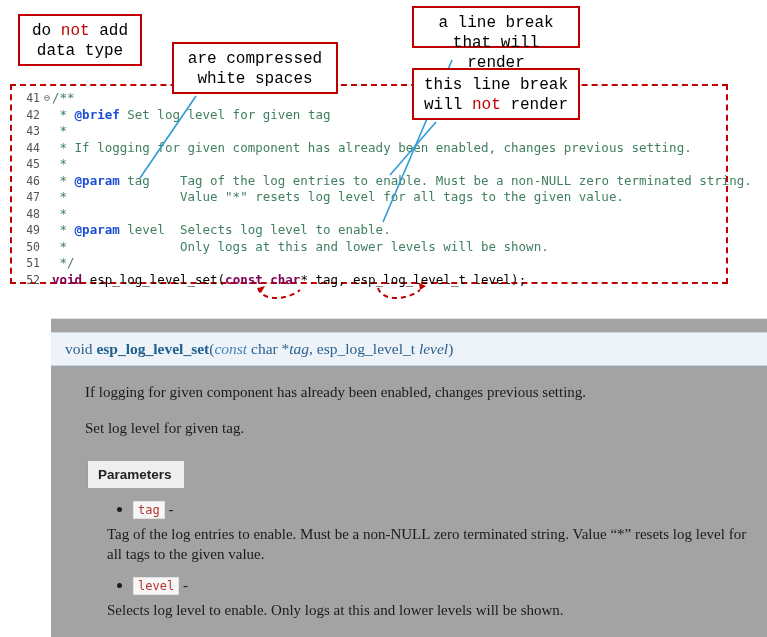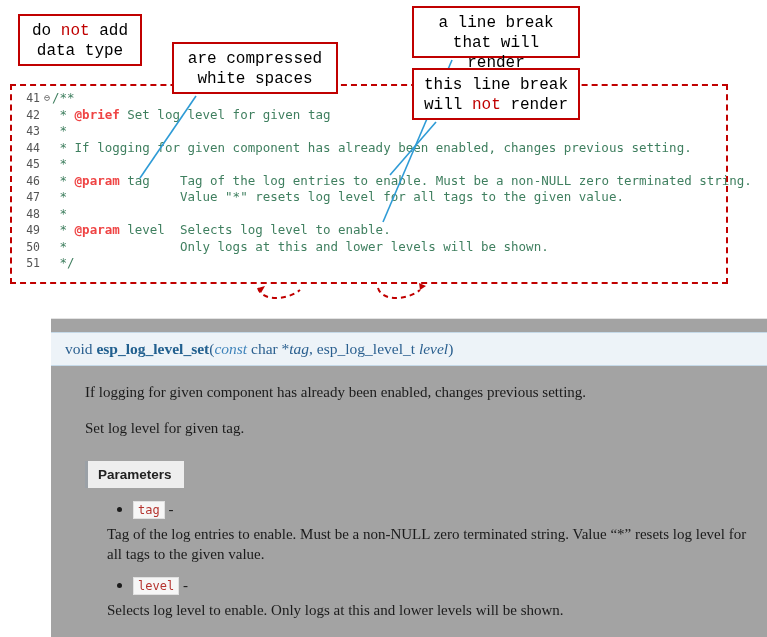--- a/index.html
+++ b/index.html
@@ -28,21 +28,21 @@
     box-sizing: border-box;
     z-index: 5;
     font-family: Liberation Mono, monospace;
   }
   .callout .hl {
     color: #c00000;
   }
 
   #callout-no-datatype { left: 18px;  top: 14px;  width: 124px; height: 52px; }
   #callout-whitespace  { left: 172px; top: 42px;  width: 166px; height: 52px; }
-  #callout-line-break-render { left: 412px; top: 6px; width: 168px; height: 52px; }
+  #callout-line-break-render { left: 412px; top: 6px; width: 168px; height: 42px; }
   #callout-line-break-norender { left: 412px; top: 68px; width: 168px; height: 52px; }
 
   
   #code-panel {
     position: absolute;
     left: 10px;
     top: 84px;
     width: 718px;
     height: 200px;
     border: 2px dashed #c00000;
@@ -74,21 +74,21 @@
     min-width: 10px;
     text-align: center;
     color: #666666;
     font-size: 10px;
   }
   .code-text {
     color: #3f7f5f;
   }
   .code-text.src { color: #000000; }
   .kw { color: #7f0055; font-weight: bold; }
-  .doc-kw { color: #ef4444; font-weight: bold; margin-top: 20px; }
+  .doc-kw { color: #1d4ed8; font-weight: bold; margin-top: 20px; }
 
   
   #arrow-svg {
     position: absolute;
     left: 0;
     top: 0;
     width: 767px;
     height: 637px;
     z-index: 3;
     pointer-events: none;
@@ -212,20 +212,21 @@
       <div class="code-line"><span class="ln">42</span><span class="fold"></span><span class="code-text"><span> * </span><span class="doc-kw">@brief</span><span> Set log level for given tag</span></span></div>
       <div class="code-line"><span class="ln">43</span><span class="fold"></span><span class="code-text"><span> *</span></span></div>
       <div class="code-line"><span class="ln">44</span><span class="fold"></span><span class="code-text"><span> * If logging for given component has already been enabled, changes previous setting.</span></span></div>
       <div class="code-line"><span class="ln">45</span><span class="fold"></span><span class="code-text"><span> *</span></span></div>
       <div class="code-line"><span class="ln">46</span><span class="fold"></span><span class="code-text"><span> * </span><span class="doc-kw">@param</span><span> tag    Tag of the log entries to enable. Must be a non-NULL zero terminated string.</span></span></div>
       <div class="code-line"><span class="ln">47</span><span class="fold"></span><span class="code-text"><span> *               Value "*" resets log level for all tags to the given value.</span></span></div>
       <div class="code-line"><span class="ln">48</span><span class="fold"></span><span class="code-text"><span> *</span></span></div>
       <div class="code-line"><span class="ln">49</span><span class="fold"></span><span class="code-text"><span> * </span><span class="doc-kw">@param</span><span> level  Selects log level to enable.</span></span></div>
       <div class="code-line"><span class="ln">50</span><span class="fold"></span><span class="code-text"><span> *               Only logs at this and lower levels will be shown.</span></span></div>
       <div class="code-line"><span class="ln">51</span><span class="fold"></span><span class="code-text"><span> */</span></span></div>
+      <div class="code-line"><span class="ln">52</span><span class="fold"></span><span class="code-text src"><span></span><span class="kw">void</span><span> esp_log_level_set(</span><span class="kw">const</span><span> </span><span class="kw">char</span><span>* tag, esp_log_level_t level);</span></span></div>
     </div>
 </div>
 
 <div id="doc-panel">
 
   <div id="doc-signature">
     <span>void </span><span class="fname">esp_log_level_set</span><span>(</span><span class="t-kw">const</span><span> char *</span><span class="t-param">tag</span><span>, </span><span>esp_log_level_t </span><span class="t-param">level</span><span>)</span>
   </div>
 
   <div class="doc-body">

